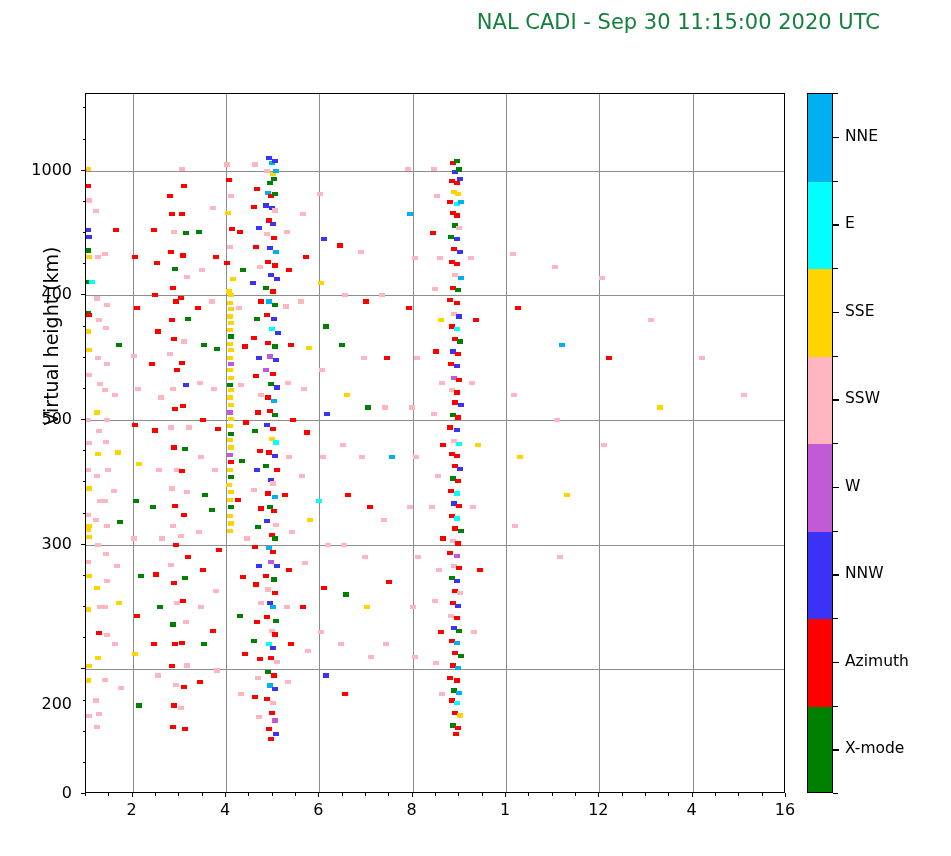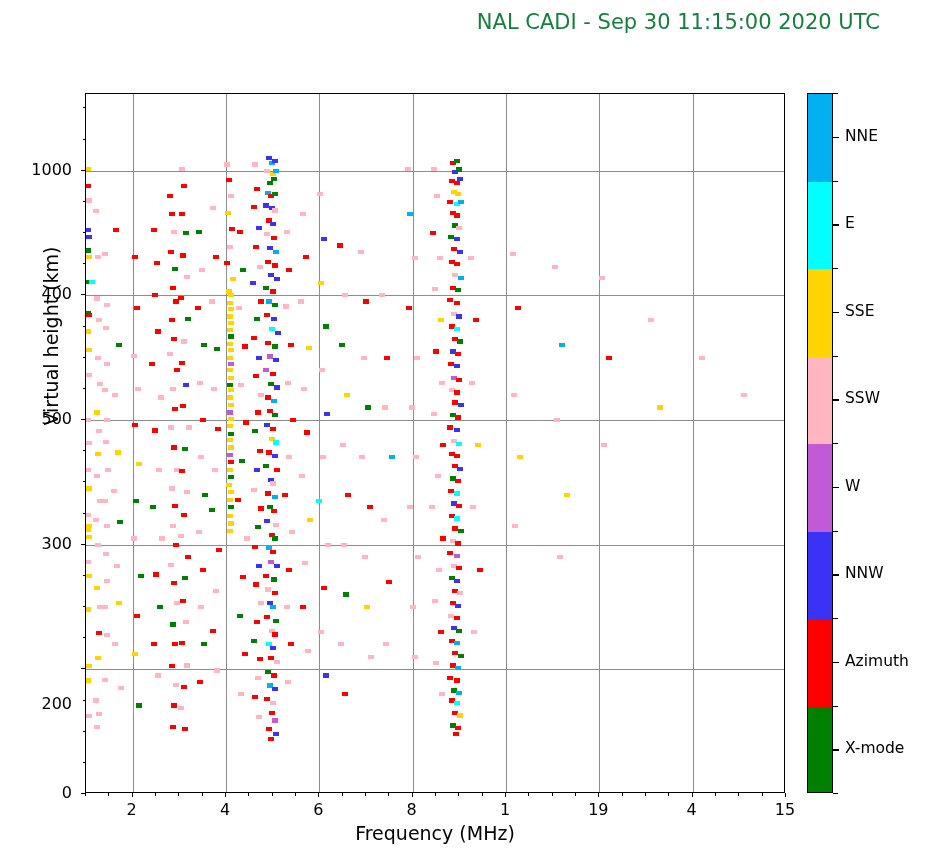--- a/index.html
+++ b/index.html
@@ -677,21 +677,20 @@
       <div class="pt" style="left: 470.667px; top: 461.034px; width: 6px; height: 4.2px; background: rgb(255, 182, 193);"></div>
       <div class="pt" style="left: 512.667px; top: 181.782px; width: 6px; height: 4.2px; background: rgb(255, 182, 193);"></div>
       <div class="pt" style="left: 519.667px; top: 261.569px; width: 6px; height: 4.2px; background: rgb(254, 0, 0);"></div>
       <div class="pt" style="left: 515px; top: 348.835px; width: 6px; height: 4.2px; background: rgb(255, 182, 193);"></div>
       <div class="pt" style="left: 561.667px; top: 224.169px; width: 6px; height: 4.2px; background: rgb(255, 182, 193);"></div>
       <div class="pt" style="left: 571px; top: 311.435px; width: 6px; height: 4.2px; background: rgb(255, 212, 0);"></div>
       <div class="pt" style="left: 613px; top: 261.569px; width: 6px; height: 4.2px; background: rgb(255, 182, 193);"></div>
       <div class="pt" style="left: 655px; top: 298.969px; width: 6px; height: 4.2px; background: rgb(255, 182, 193);"></div>
     </div>
 
-  <div id="xaxis-title">Frequency (MHz)</div>
   <div id="yaxis-title">Virtual height (km)</div>
 
   <div id="cbar">
       <div class="cseg" style="height: 87.5px; background: rgb(0, 176, 240);"></div>
       <div class="cseg" style="height: 87.5px; background: rgb(0, 255, 255);"></div>
       <div class="cseg" style="height: 87.5px; background: rgb(255, 212, 0);"></div>
       <div class="cseg" style="height: 87.5px; background: rgb(255, 182, 193);"></div>
       <div class="cseg" style="height: 87.5px; background: rgb(192, 91, 213);"></div>
       <div class="cseg" style="height: 87.5px; background: rgb(58, 51, 245);"></div>
       <div class="cseg" style="height: 87.5px; background: rgb(254, 0, 0);"></div>
@@ -704,25 +703,25 @@
       <div class="xlab" style="left: 101.667px;">2</div>
       <div class="xtick" style="left: 225px;"></div>
       <div class="xlab" style="left: 195px;">4</div>
       <div class="xtick" style="left: 318.333px;"></div>
       <div class="xlab" style="left: 288.333px;">6</div>
       <div class="xtick" style="left: 411.667px;"></div>
       <div class="xlab" style="left: 381.667px;">8</div>
       <div class="xtick" style="left: 505px;"></div>
       <div class="xlab" style="left: 475px;">1</div>
       <div class="xtick" style="left: 598.333px;"></div>
-      <div class="xlab" style="left: 568.333px;">19</div>
+      <div class="xlab" style="left: 568.333px;">12</div>
       <div class="xtick" style="left: 691.667px;"></div>
       <div class="xlab" style="left: 661.667px;">4</div>
       <div class="xtick" style="left: 785px;"></div>
-      <div class="xlab" style="left: 755px;">15</div>
+      <div class="xlab" style="left: 755px;">16</div>
       <div class="xtickmin" style="left: 85px;"></div>
       <div class="xtickmin" style="left: 108.333px;"></div>
       <div class="xtickmin" style="left: 155px;"></div>
       <div class="xtickmin" style="left: 178.333px;"></div>
       <div class="xtickmin" style="left: 201.667px;"></div>
       <div class="xtickmin" style="left: 248.333px;"></div>
       <div class="xtickmin" style="left: 271.667px;"></div>
       <div class="xtickmin" style="left: 295px;"></div>
       <div class="xtickmin" style="left: 341.667px;"></div>
       <div class="xtickmin" style="left: 365px;"></div>

